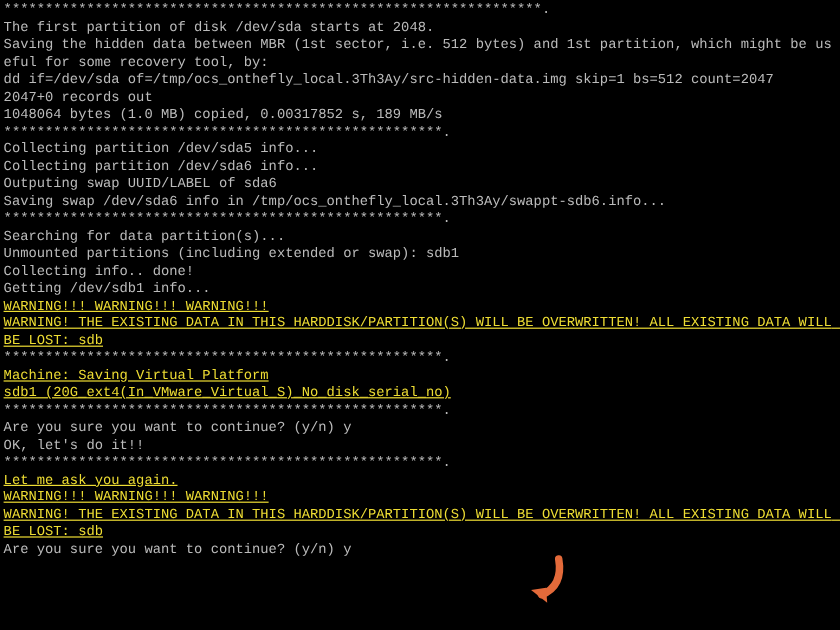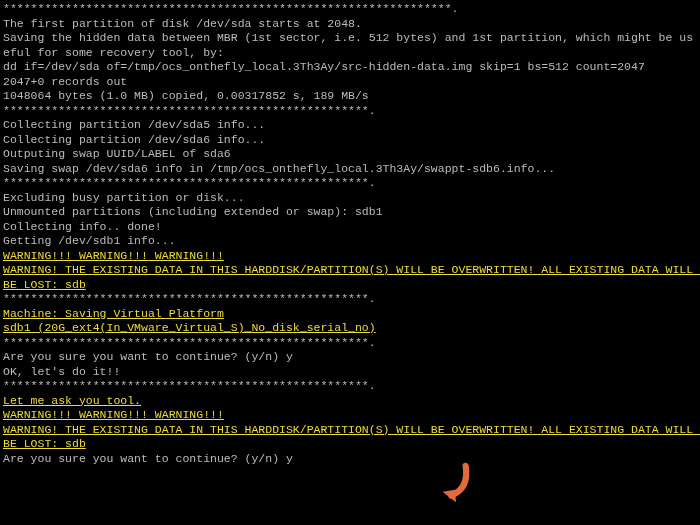--- a/index.html
+++ b/index.html
@@ -39,34 +39,34 @@
     <div class="line white">Saving the hidden data between MBR (1st sector, i.e. 512 bytes) and 1st partition, which might be useful for some recovery tool, by:</div>
     <div class="line white">dd if=/dev/sda of=/tmp/ocs_onthefly_local.3Th3Ay/src-hidden-data.img skip=1 bs=512 count=2047</div>
     <div class="line white">2047+0 records out</div>
     <div class="line white">1048064 bytes (1.0 MB) copied, 0.00317852 s, 189 MB/s</div>
     <div class="line white">*****************************************************.</div>
     <div class="line white">Collecting partition /dev/sda5 info...</div>
     <div class="line white">Collecting partition /dev/sda6 info...</div>
     <div class="line white">Outputing swap UUID/LABEL of sda6</div>
     <div class="line white">Saving swap /dev/sda6 info in /tmp/ocs_onthefly_local.3Th3Ay/swappt-sdb6.info...</div>
     <div class="line white">*****************************************************.</div>
-    <div class="line white">Excluding busy partition or disk...</div>
+    <div class="line white">Searching for data partition(s)...</div>
     <div class="line white">Unmounted partitions (including extended or swap): sdb1</div>
     <div class="line white">Collecting info.. done!</div>
     <div class="line white">Getting /dev/sdb1 info...</div>
     <div class="line yellow">WARNING!!! WARNING!!! WARNING!!!</div>
     <div class="line yellow">WARNING! THE EXISTING DATA IN THIS HARDDISK/PARTITION(S) WILL BE OVERWRITTEN! ALL EXISTING DATA WILL BE LOST: sdb</div>
     <div class="line white">*****************************************************.</div>
     <div class="line yellow">Machine: Saving Virtual Platform</div>
     <div class="line yellow">sdb1 (20G_ext4(In_VMware_Virtual_S)_No_disk_serial_no)</div>
     <div class="line white">*****************************************************.</div>
     <div class="line white">Are you sure you want to continue? (y/n) y</div>
     <div class="line white">OK, let's do it!!</div>
     <div class="line white">*****************************************************.</div>
-    <div class="line yellow">Let me ask you tool.</div>
+    <div class="line yellow">Let me ask you again.</div>
     <div class="line yellow">WARNING!!! WARNING!!! WARNING!!!</div>
     <div class="line yellow">WARNING! THE EXISTING DATA IN THIS HARDDISK/PARTITION(S) WILL BE OVERWRITTEN! ALL EXISTING DATA WILL BE LOST: sdb</div>
   </div>
 <span id="prompt-line" class="line white">Are you sure you want to continue? (y/n) y</span>
 
 <div class="arrow">
   <svg viewBox="0 0 100 100">
     <path d="M 70 8 Q 78 55 40 70" fill="none" stroke="#e36a3a" stroke-width="13" stroke-linecap="round"></path>
     <path d="M 22 62 L 48 58 L 50 84 Z" fill="#e36a3a"></path>
   </svg>

